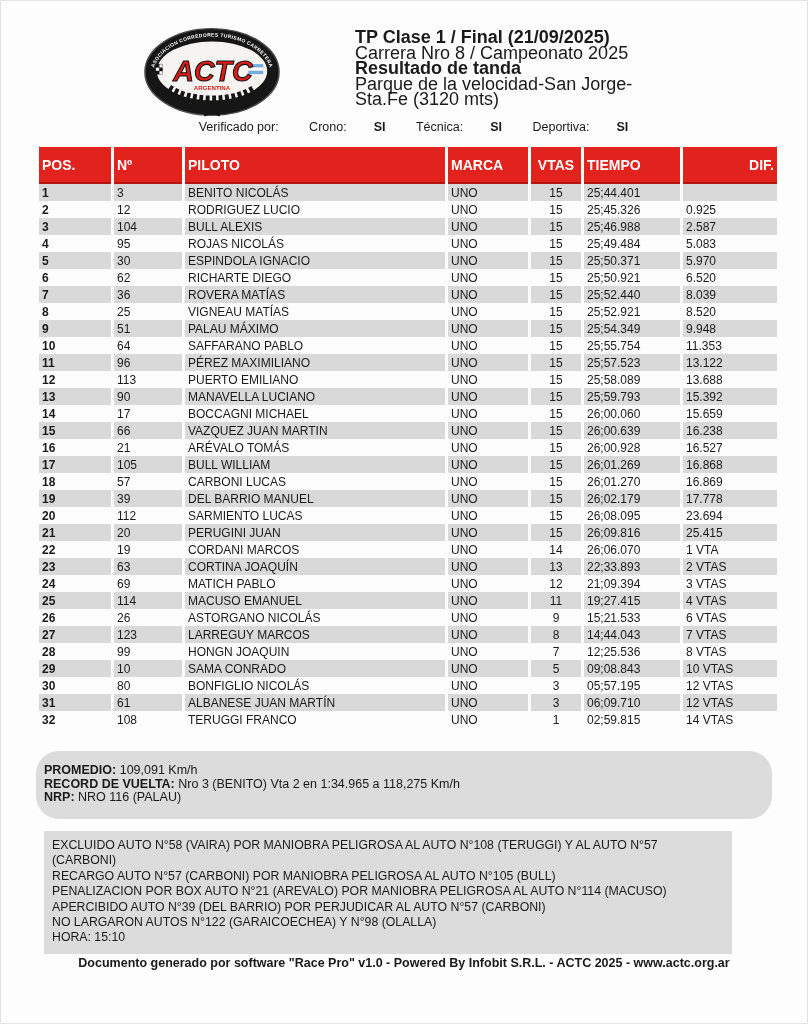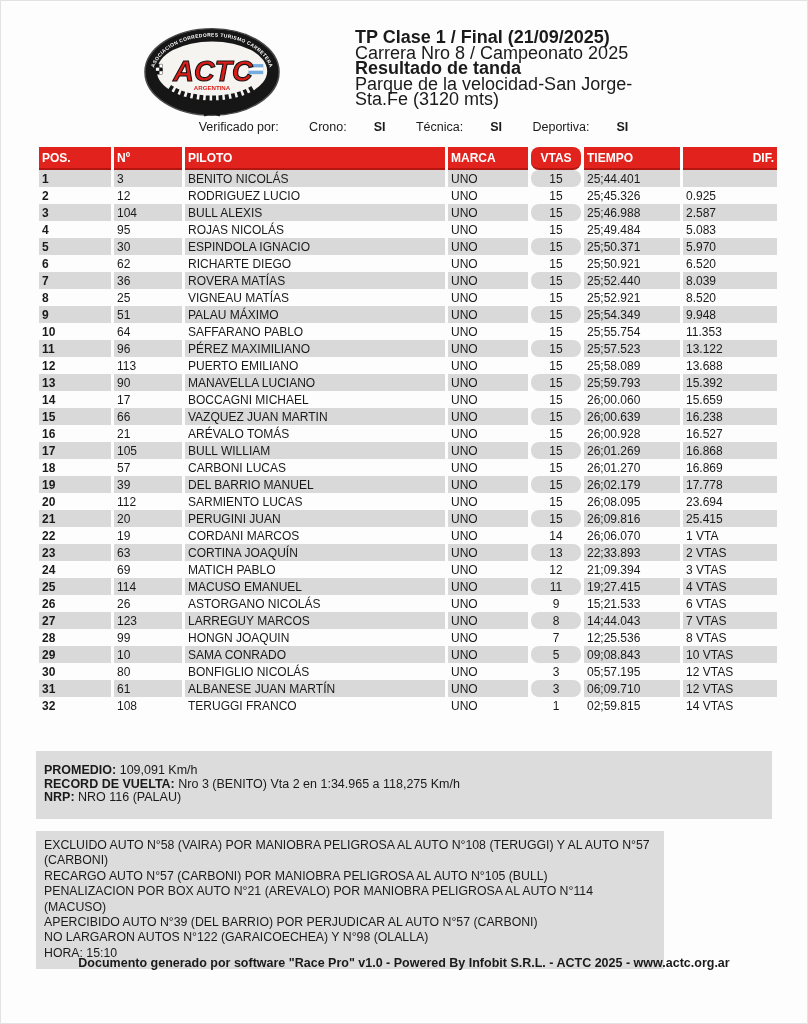--- a/index.html
+++ b/index.html
@@ -10,38 +10,38 @@
   }
   .bold{font-weight:bold;}
   
   .logo{position:absolute;left:143px;top:26px;width:138px;height:92px;}
   .header-text{position:absolute;left:355px;top:30px;width:310px;font-size:18px;line-height:15.5px;}
   .verify{position:absolute;left:0;top:120px;width:100%;text-align:center;font-size:12.5px;}
   .verify span{margin-right:4px;margin-left:23px;}
   
   .table-wrap{position:absolute;left:36px;top:147px;width:736px;}
   table{border-collapse:separate;border-spacing:3px 0;width:100%;table-layout:fixed;}
-  th{background:var(--accent);color:#fff;font-size:12px;font-weight:bold;height:19px;
-     text-align:left;padding:1px 3px;overflow:hidden;white-space:nowrap;border-bottom:2px solid #b31510;}
+  th{background:var(--accent);color:#fff;font-size:14px;font-weight:bold;height:19px;
+     text-align:left;padding:8px 3px;overflow:hidden;white-space:nowrap;border-bottom:2px solid #b31510;}
   td{font-size:12px;height:17px;padding:0 3px;overflow:hidden;white-space:nowrap;vertical-align:middle;}
   tr.odd td{background:var(--rowgray);}
   tr.even td{background:#fdfdfd;}
   .col-pos{width:66px;}  td.col-pos{font-weight:bold;}
   .col-num{width:62px;margin-left:16px;}
   .col-driver{width:254px;}
   .col-brand{width:74px;}
-  .col-laps{width:44px;text-align:center;border-radius:8px;}
+  .col-laps{width:44px;text-align:center;}
   .col-time{width:90px;}
   .col-diff{width:88px;text-align:left;}
   th.col-diff{text-align:right;}
   th.col-laps{text-align:center;}
   
   .summary-box{position:absolute;left:36px;top:751px;width:736px;box-sizing:border-box;
-    background:var(--boxgray);padding:13px 8px 14px 8px;font-size:12.5px;line-height:13.5px;}
-  .penalty-box{position:absolute;left:36px;top:831px;width:628px;box-sizing:border-box;
+    background:var(--boxgray);padding:13px 8px 14px 8px;font-size:12.5px;line-height:13.5px;border-radius:23px;}
+  .penalty-box{position:absolute;left:44px;top:831px;width:688px;box-sizing:border-box;
     background:var(--boxgray);padding:7px 8px 8px 8px;font-size:12.3px;line-height:15.4px;}
   .footer{position:absolute;left:0;top:956px;width:100%;text-align:center;font-weight:bold;font-size:12.5px;}
 </style>
 </head>
 <body>
 
 <div class="page" style="--accent: #e2231d; --rowgray: #d9d9d9; --boxgray: #dcdcdc;">
 
   <div class="logo">
     <svg viewBox="0 0 140 92" width="138" height="92">

